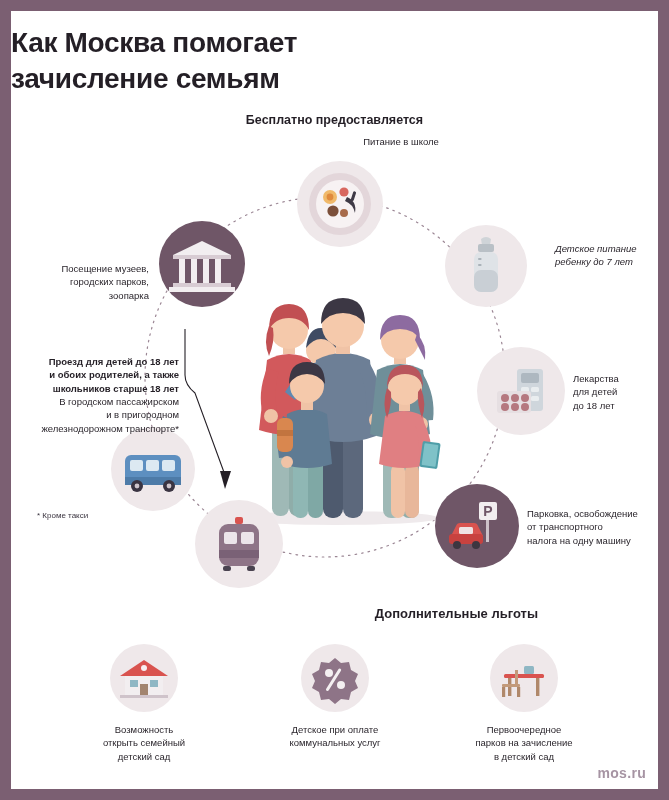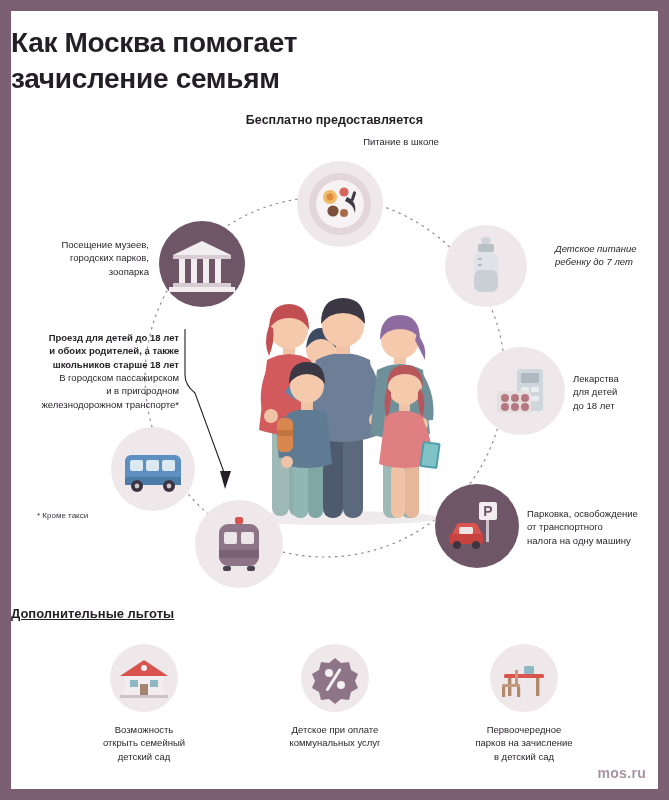--- a/index.html
+++ b/index.html
@@ -54,25 +54,24 @@
     width: 647px;
     text-align: center;
     font-size: 12.5px;
     font-weight: bold;
     color: #241f26;
   }
   .section-title {
     position: absolute;
     left: 0; top: 595px;
     width: 527px;
-    text-align: left;
+    text-align: right;
     font-size: 13px;
     font-weight: bold;
     color: #241f26;
-    text-decoration: underline;
   }
   .watermark {
     position: absolute;
     right: 12px;
     bottom: 8px;
     font-size: 14px;
     font-weight: bold;
     color: #a694a3;
     letter-spacing: 0.3px;
   }
@@ -95,21 +94,21 @@
   .badge svg { display: block; }
 
   
   .cap {
     position: absolute;
     font-size: 9.5px;
     line-height: 1.42;
     color: #241f26;
   }
   .cap.r { text-align: left; }
-  .cap.l { text-align: right; }
+  .cap.l { text-align: right; margin-top: 24px; }
   .cap.c { text-align: center; }
   .cap.bold { font-weight: bold; }
 
   .footnote {
     position: absolute;
     font-size: 8px;
     color: #3b3540;
   }
 
   

